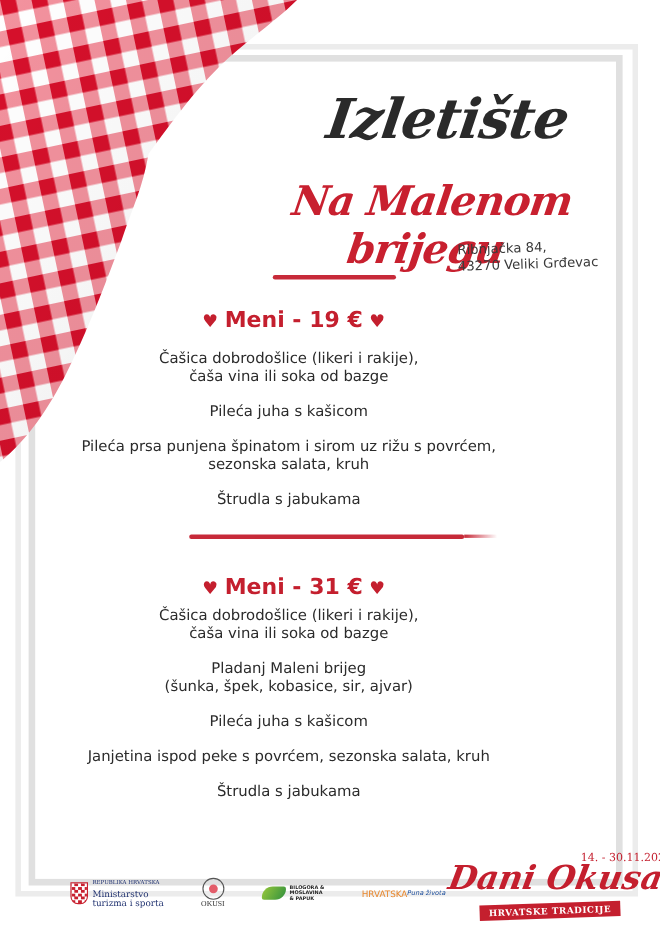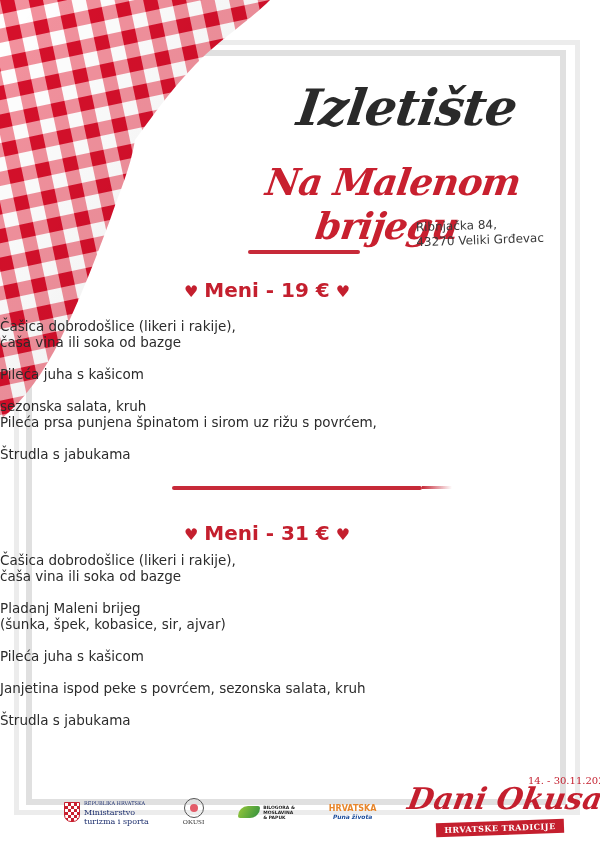--- a/index.html
+++ b/index.html
@@ -13,35 +13,35 @@
   .title2{position:absolute;left:220px;top:160px;width:340px;text-align:center;font-family:"DejaVu Serif",serif;font-style:italic;font-weight:bold;font-size:37px;color:#c8202f;letter-spacing:-1px;transform:skewX(-8deg);}
   .address{position:absolute;left:416px;top:218px;font-size:12px;line-height:15px;color:#3a3a3a;transform:rotate(-2deg);}
   .stroke{position:absolute;height:4px;background:#c41f2e;border-radius:3px;opacity:.95;}
   .stroke.s1{left:248px;top:250px;width:112px;}
   .stroke.s2{left:172px;top:486px;width:250px;}
   .stroke.s2:after{content:"";position:absolute;right:-30px;top:0;width:30px;height:3px;background:linear-gradient(90deg,#c41f2e,rgba(196,31,46,0));}
   .menu-head{position:absolute;left:0;width:534px;text-align:center;font-weight:bold;font-size:20px;color:#c41f2e;}
   .menu-head .heart{font-size:16px;margin:0 6px;}
   .menu-head.m1{top:278px;}
   .menu-head.m2{top:521px;}
-  .items{position:absolute;left:0;width:525px;text-align:left;font-size:13.5px;line-height:16px;color:#2b2b2b;}
+  .items{position:absolute;left:0;width:525px;text-align:center;font-size:13.5px;line-height:16px;color:#2b2b2b;}
   .items .item{margin-bottom:16px;}
   .items.i1{top:318px;}
   .items.i2{top:552px;}
   .logos{position:absolute;top:798px;left:64px;display:flex;align-items:center;gap:34px;}
   .logo-min{display:flex;align-items:center;gap:4px;}
   .coat{width:14px;height:18px;background:repeating-conic-gradient(#c8202f 0 25%,#fff 0 50%) 0 0/6px 6px;border:1px solid #c8202f;border-radius:0 0 7px 7px;}
   .min-text{font-family:"DejaVu Serif",serif;font-size:8px;line-height:9px;color:#1d2f6e;}
   .min-text .small{font-size:5px;}
   .okusi{display:flex;flex-direction:column;align-items:center;font-family:Liberation Serif, serif;font-size:7px;color:#333;}
   .okusi .circ{width:18px;height:18px;border:1px solid #555;border-radius:50%;display:flex;align-items:center;justify-content:center;}
   .okusi .circ span{width:8px;height:8px;border-radius:50%;background:#e35d6a;}
   .bilo{display:flex;align-items:center;gap:3px;font-size:4.5px;font-weight:bold;line-height:5px;color:#222;}
   .bilo .leaf{width:22px;height:12px;background:linear-gradient(120deg,#9ac93b,#2f8f3e);border-radius:10px 2px 10px 2px;}
-  .hrv{display:flex;flex-direction:column;align-items:center;font-size:8px;font-weight:bold;color:#e8862b;}
+  .hrv{display:flex;align-items:center;font-size:8px;font-weight:normal;color:#e8862b;}
   .hrv .sub{font-size:6px;color:#1b4d9c;font-style:italic;}
   .dani{position:absolute;left:398px;top:775px;width:200px;height:70px;}
   .dani .date{position:absolute;left:130px;top:0;font-family:"DejaVu Serif",serif;font-size:10px;color:#c41f2e;white-space:nowrap;}
   .dani .name{position:absolute;left:10px;top:6px;font-family:"DejaVu Serif",serif;font-style:italic;font-weight:bold;font-size:30px;color:#c41f2e;transform:skewX(-10deg);white-space:nowrap;}
   .dani .banner{position:absolute;left:38px;top:46px;width:128px;height:14px;background:#c41f2e;color:#fff;font-family:"DejaVu Serif",serif;font-weight:bold;font-size:8px;line-height:14px;text-align:center;letter-spacing:.5px;transform:rotate(-2deg);}
 </style>
 </head>
 <body>
 
 <div class="frame-outer"></div>
@@ -81,22 +81,22 @@
 </div>
 <div class="items i1">
   <div class="item">
       <div>Čašica dobrodošlice (likeri i rakije),</div>
       <div>čaša vina ili soka od bazge</div>
     </div>
   <div class="item">
       <div>Pileća juha s kašicom</div>
     </div>
   <div class="item">
+      <div>Pileća prsa punjena špinatom i sirom uz rižu s povrćem,</div>
       <div>sezonska salata, kruh</div>
-      <div>Pileća prsa punjena špinatom i sirom uz rižu s povrćem,</div>
     </div>
   <div class="item">
       <div>Štrudla s jabukama</div>
     </div>
 </div>
 
 <div class="stroke s2"></div>
 
 <div class="menu-head m2">
   <span class="heart">♥</span><span>Meni - 31 €</span><span class="heart">♥</span>

